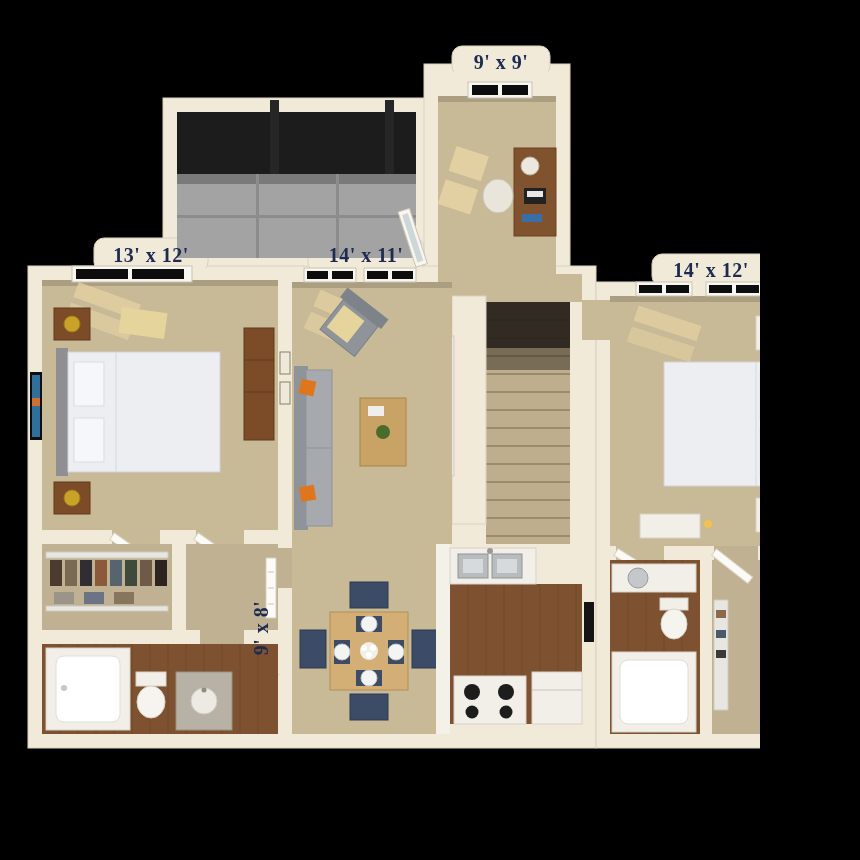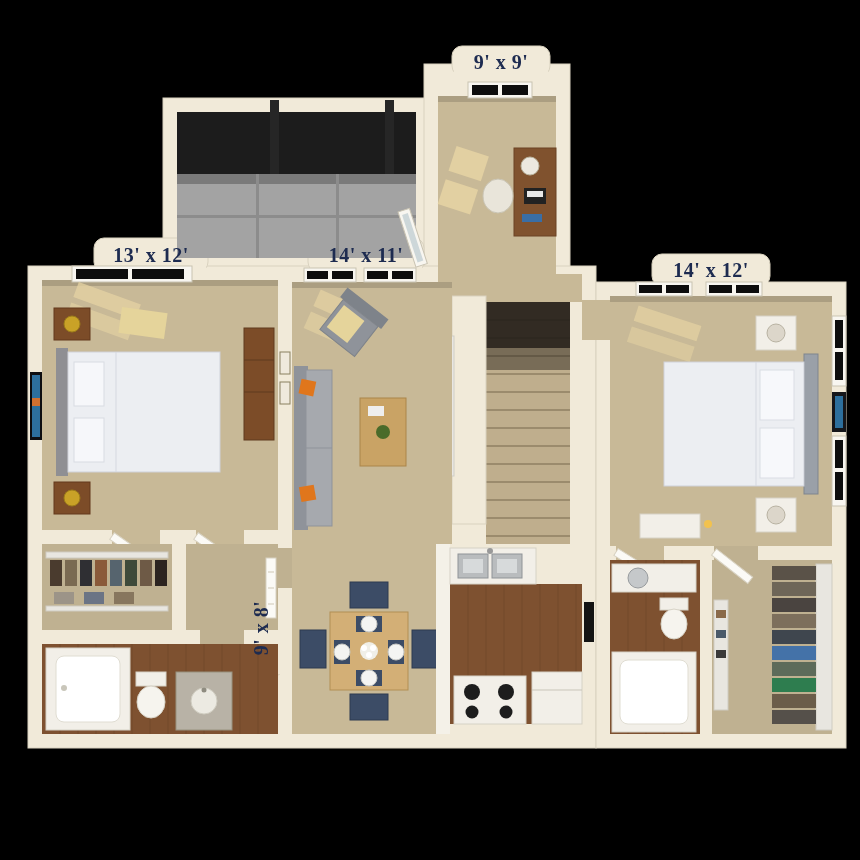--- a/index.html
+++ b/index.html
@@ -1,16 +1,16 @@
 <!DOCTYPE html>
 <html><head>
 <meta charset="utf-8">
 <style>
   html,body{margin:0;padding:0;background:#000;}
-  .stage{width:860px;height:860px;position:relative;background:#000;overflow:hidden;}
+  .stage{width:760px;height:860px;position:relative;background:#000;overflow:hidden;}
   svg{display:block;}
   .dim-label{
     font-family:"Liberation Serif", serif;
     font-size:20px;
     font-weight:700;
     fill:#1d2b50;
     letter-spacing:.5px;
   }
   .wall{fill:#f1ead9;stroke:#d9d2bf;stroke-width:1;}
   .tab{fill:#f1ead9;stroke:#d9d2bf;stroke-width:1;}

